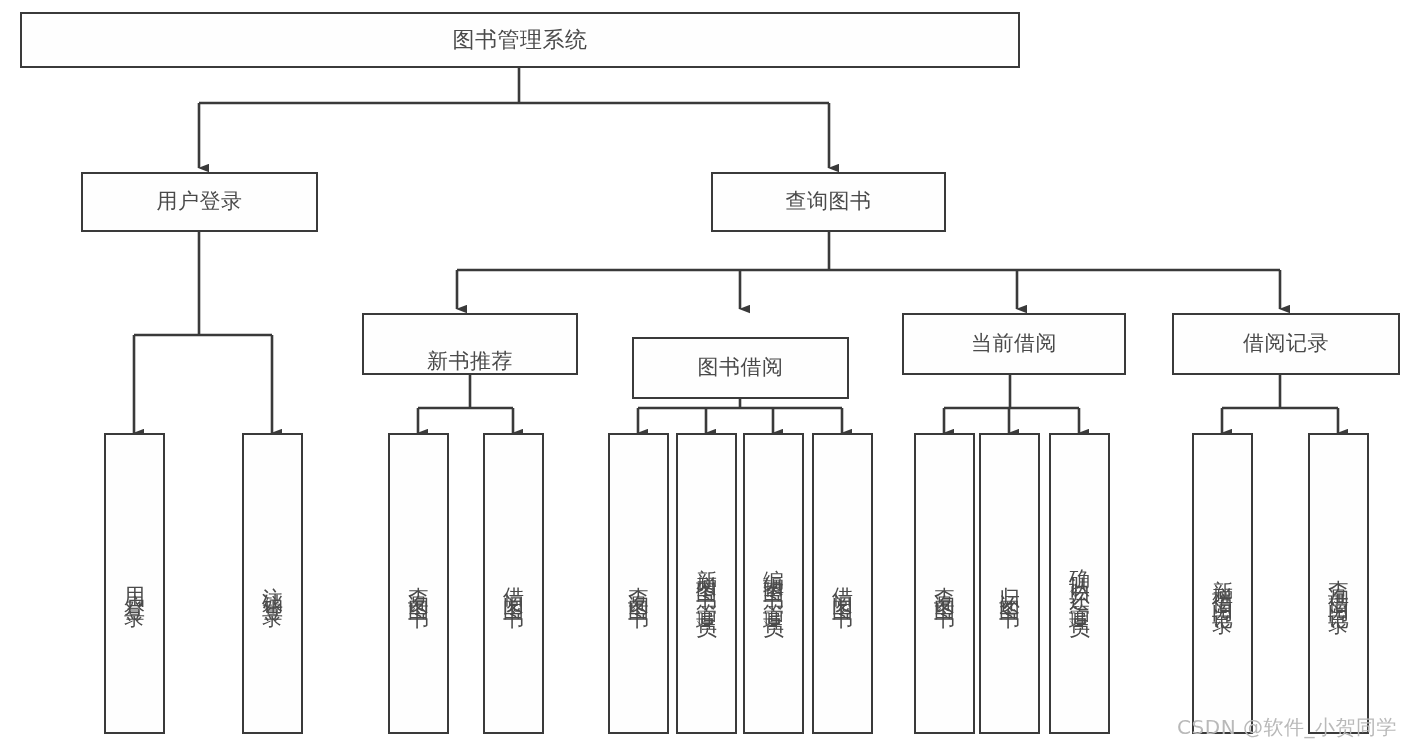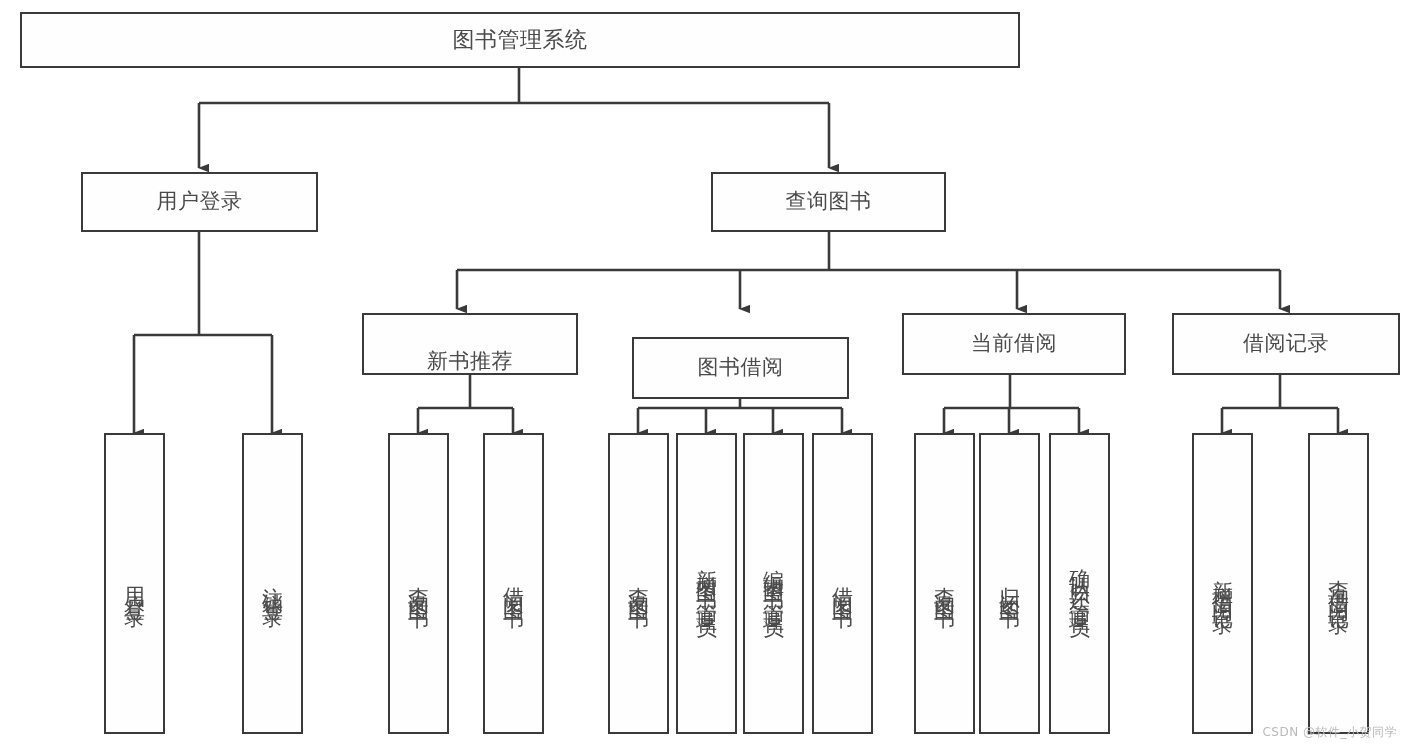--- a/index.html
+++ b/index.html
@@ -6,21 +6,21 @@
   body{font-family:"DejaVu Sans","Liberation Sans",sans-serif;}
   #canvas{position:relative;width:1405px;height:747px;background:#fff;overflow:hidden;}
   svg.wires{position:absolute;left:0;top:0;width:1405px;height:747px;pointer-events:none;}
   .node{position:absolute;box-sizing:border-box;border:2.5px solid #3a3a3a;background:#fefefe;
         display:flex;align-items:center;justify-content:center;text-align:center;color:#444;}
   .node .lbl{color:#4a4a4a;letter-spacing:.5px;}
   .node.h .lbl{font-size:21px;line-height:1.1;}
   .node.root .lbl{font-size:22px;}
   .node.v{writing-mode:vertical-rl;text-orientation:upright;}
   .node.v .lbl{writing-mode:vertical-rl;text-orientation:upright;font-size:21px;letter-spacing:7px;line-height:1.05;}
-  .watermark{position:absolute;right:8px;bottom:6px;font-size:12px;color:#b9b9b9;
+  .watermark{position:absolute;right:8px;bottom:6px;font-size:20px;color:#b9b9b9;
              letter-spacing:.5px;white-space:nowrap;font-family:"DejaVu Sans","Liberation Sans",sans-serif;}
 </style>
 </head>
 <body>
 
 <div id="canvas">
 
   <svg class="wires" viewBox="0 0 1405 747" xmlns="http://www.w3.org/2000/svg">
     <defs>
       <marker id="ah" markerWidth="10" markerHeight="11" refX="4.2" refY="10" orient="auto" markerUnits="userSpaceOnUse">

